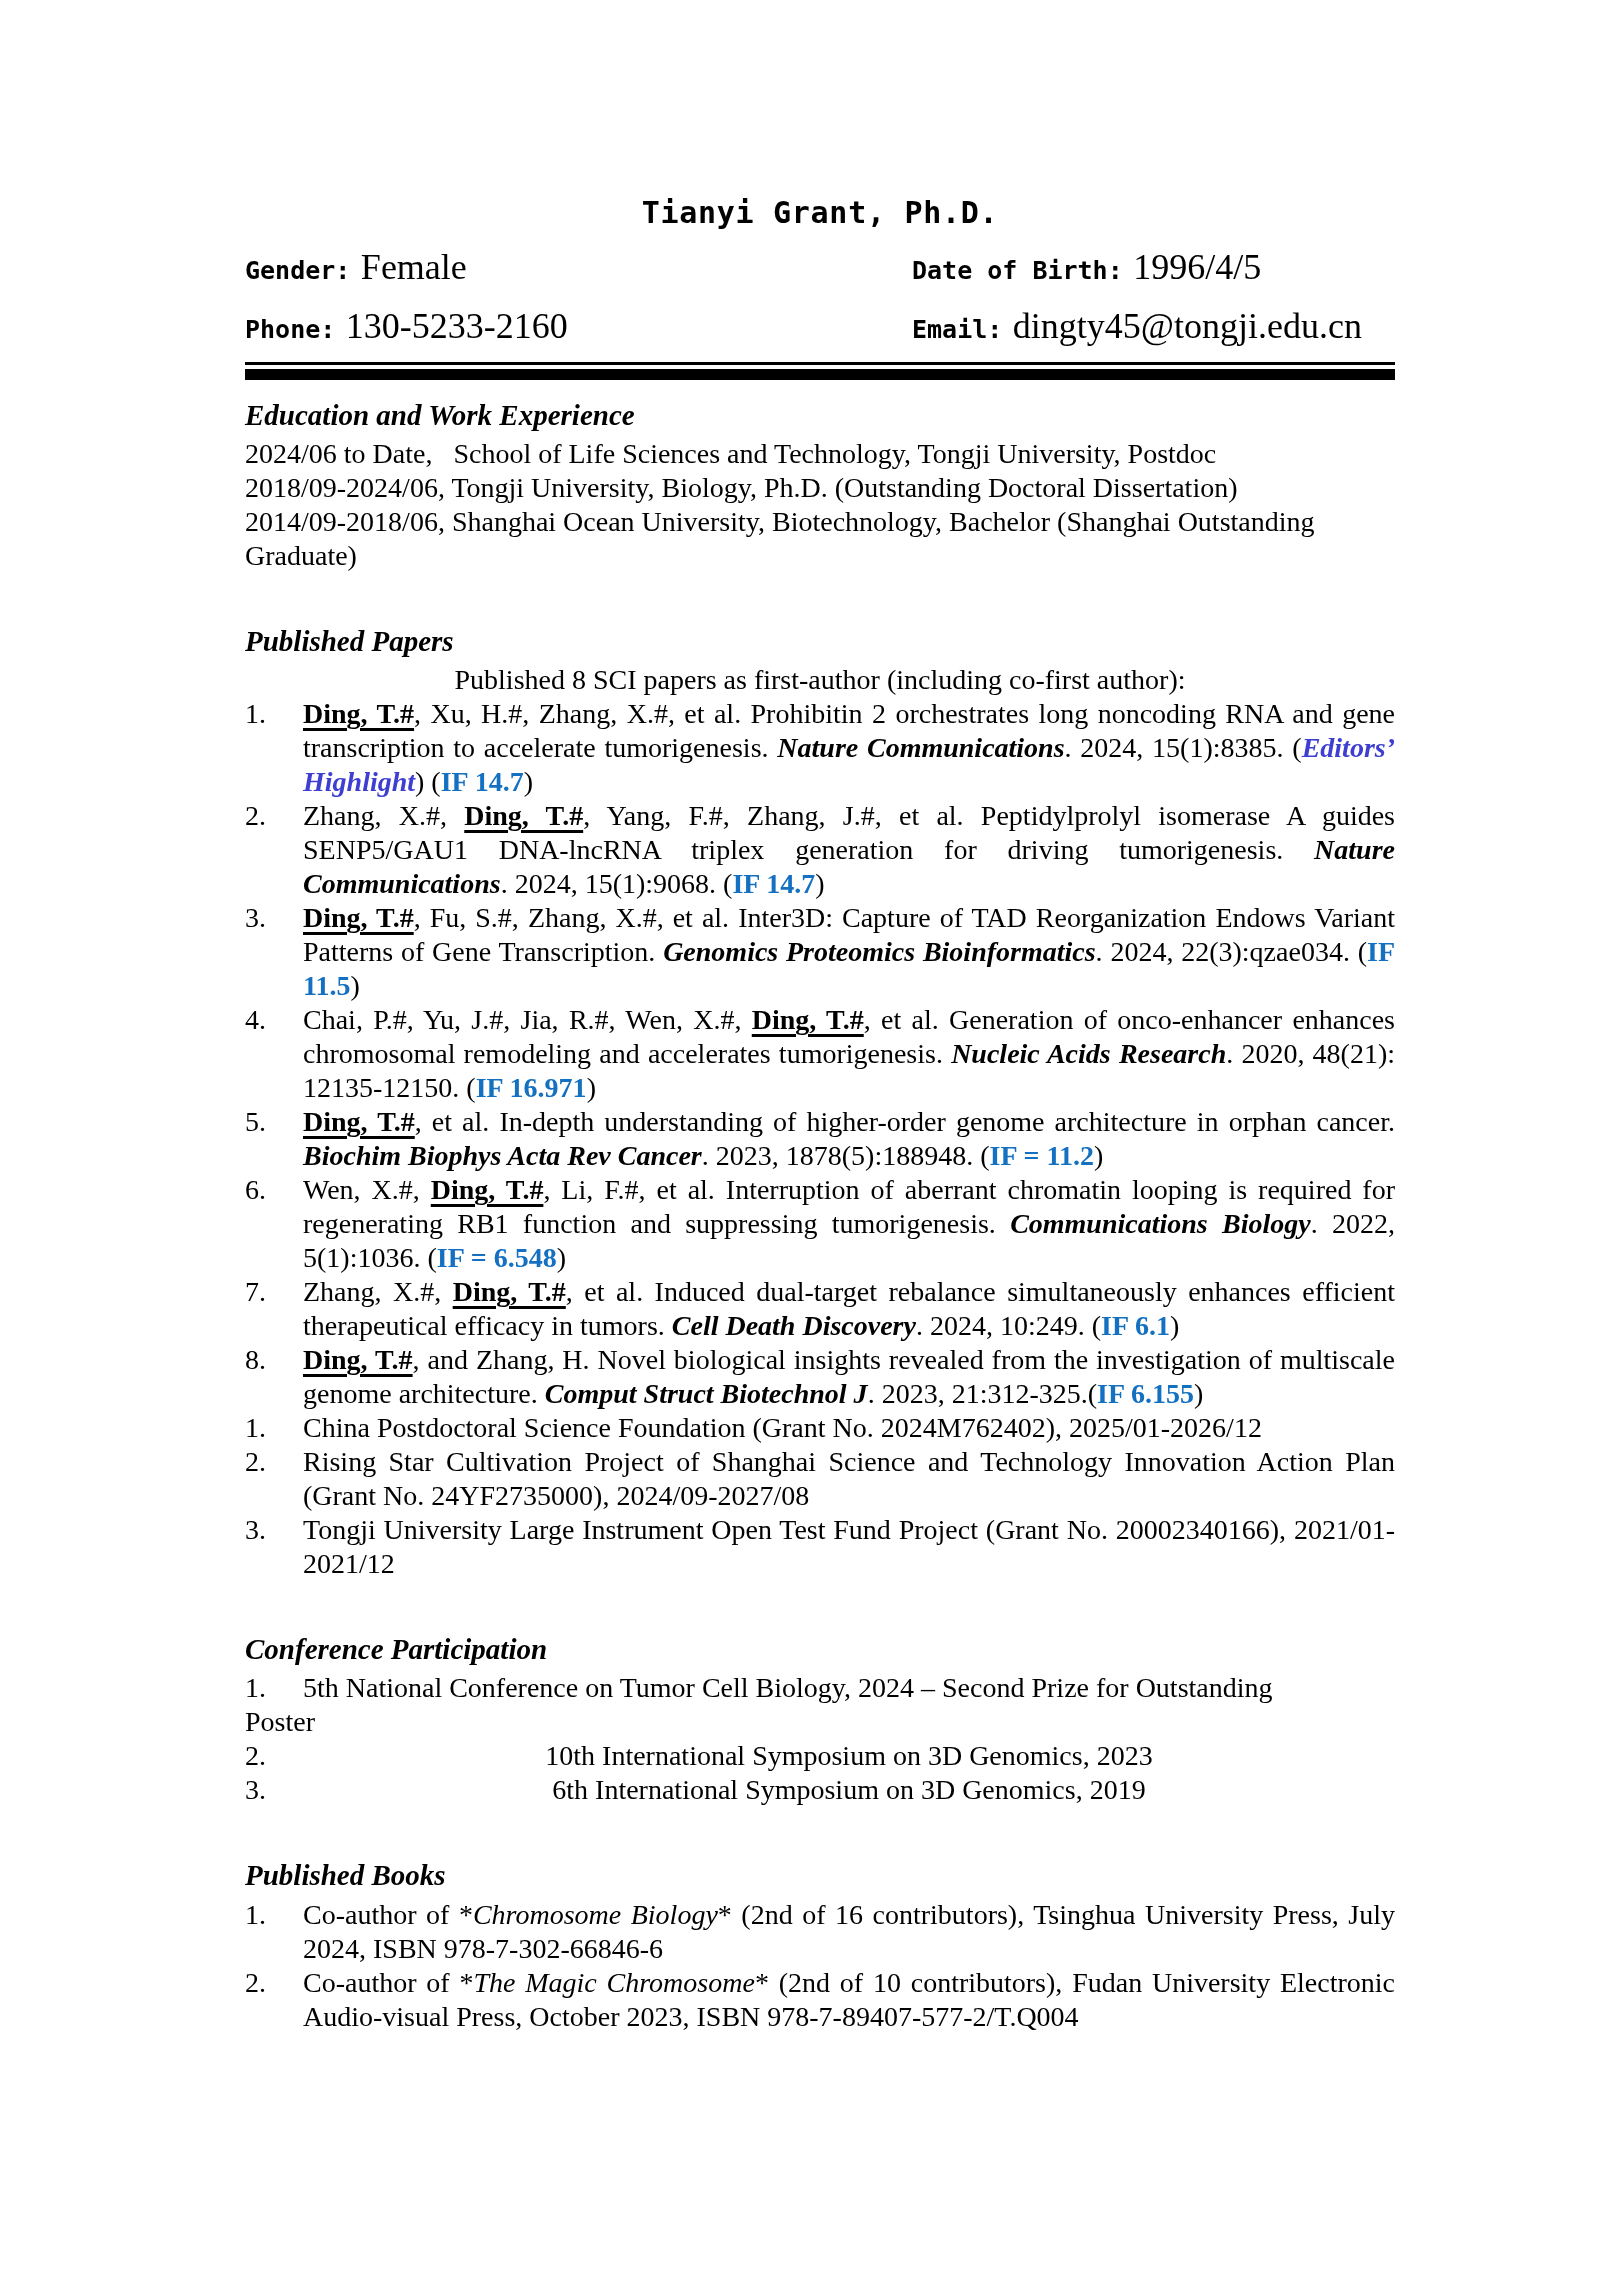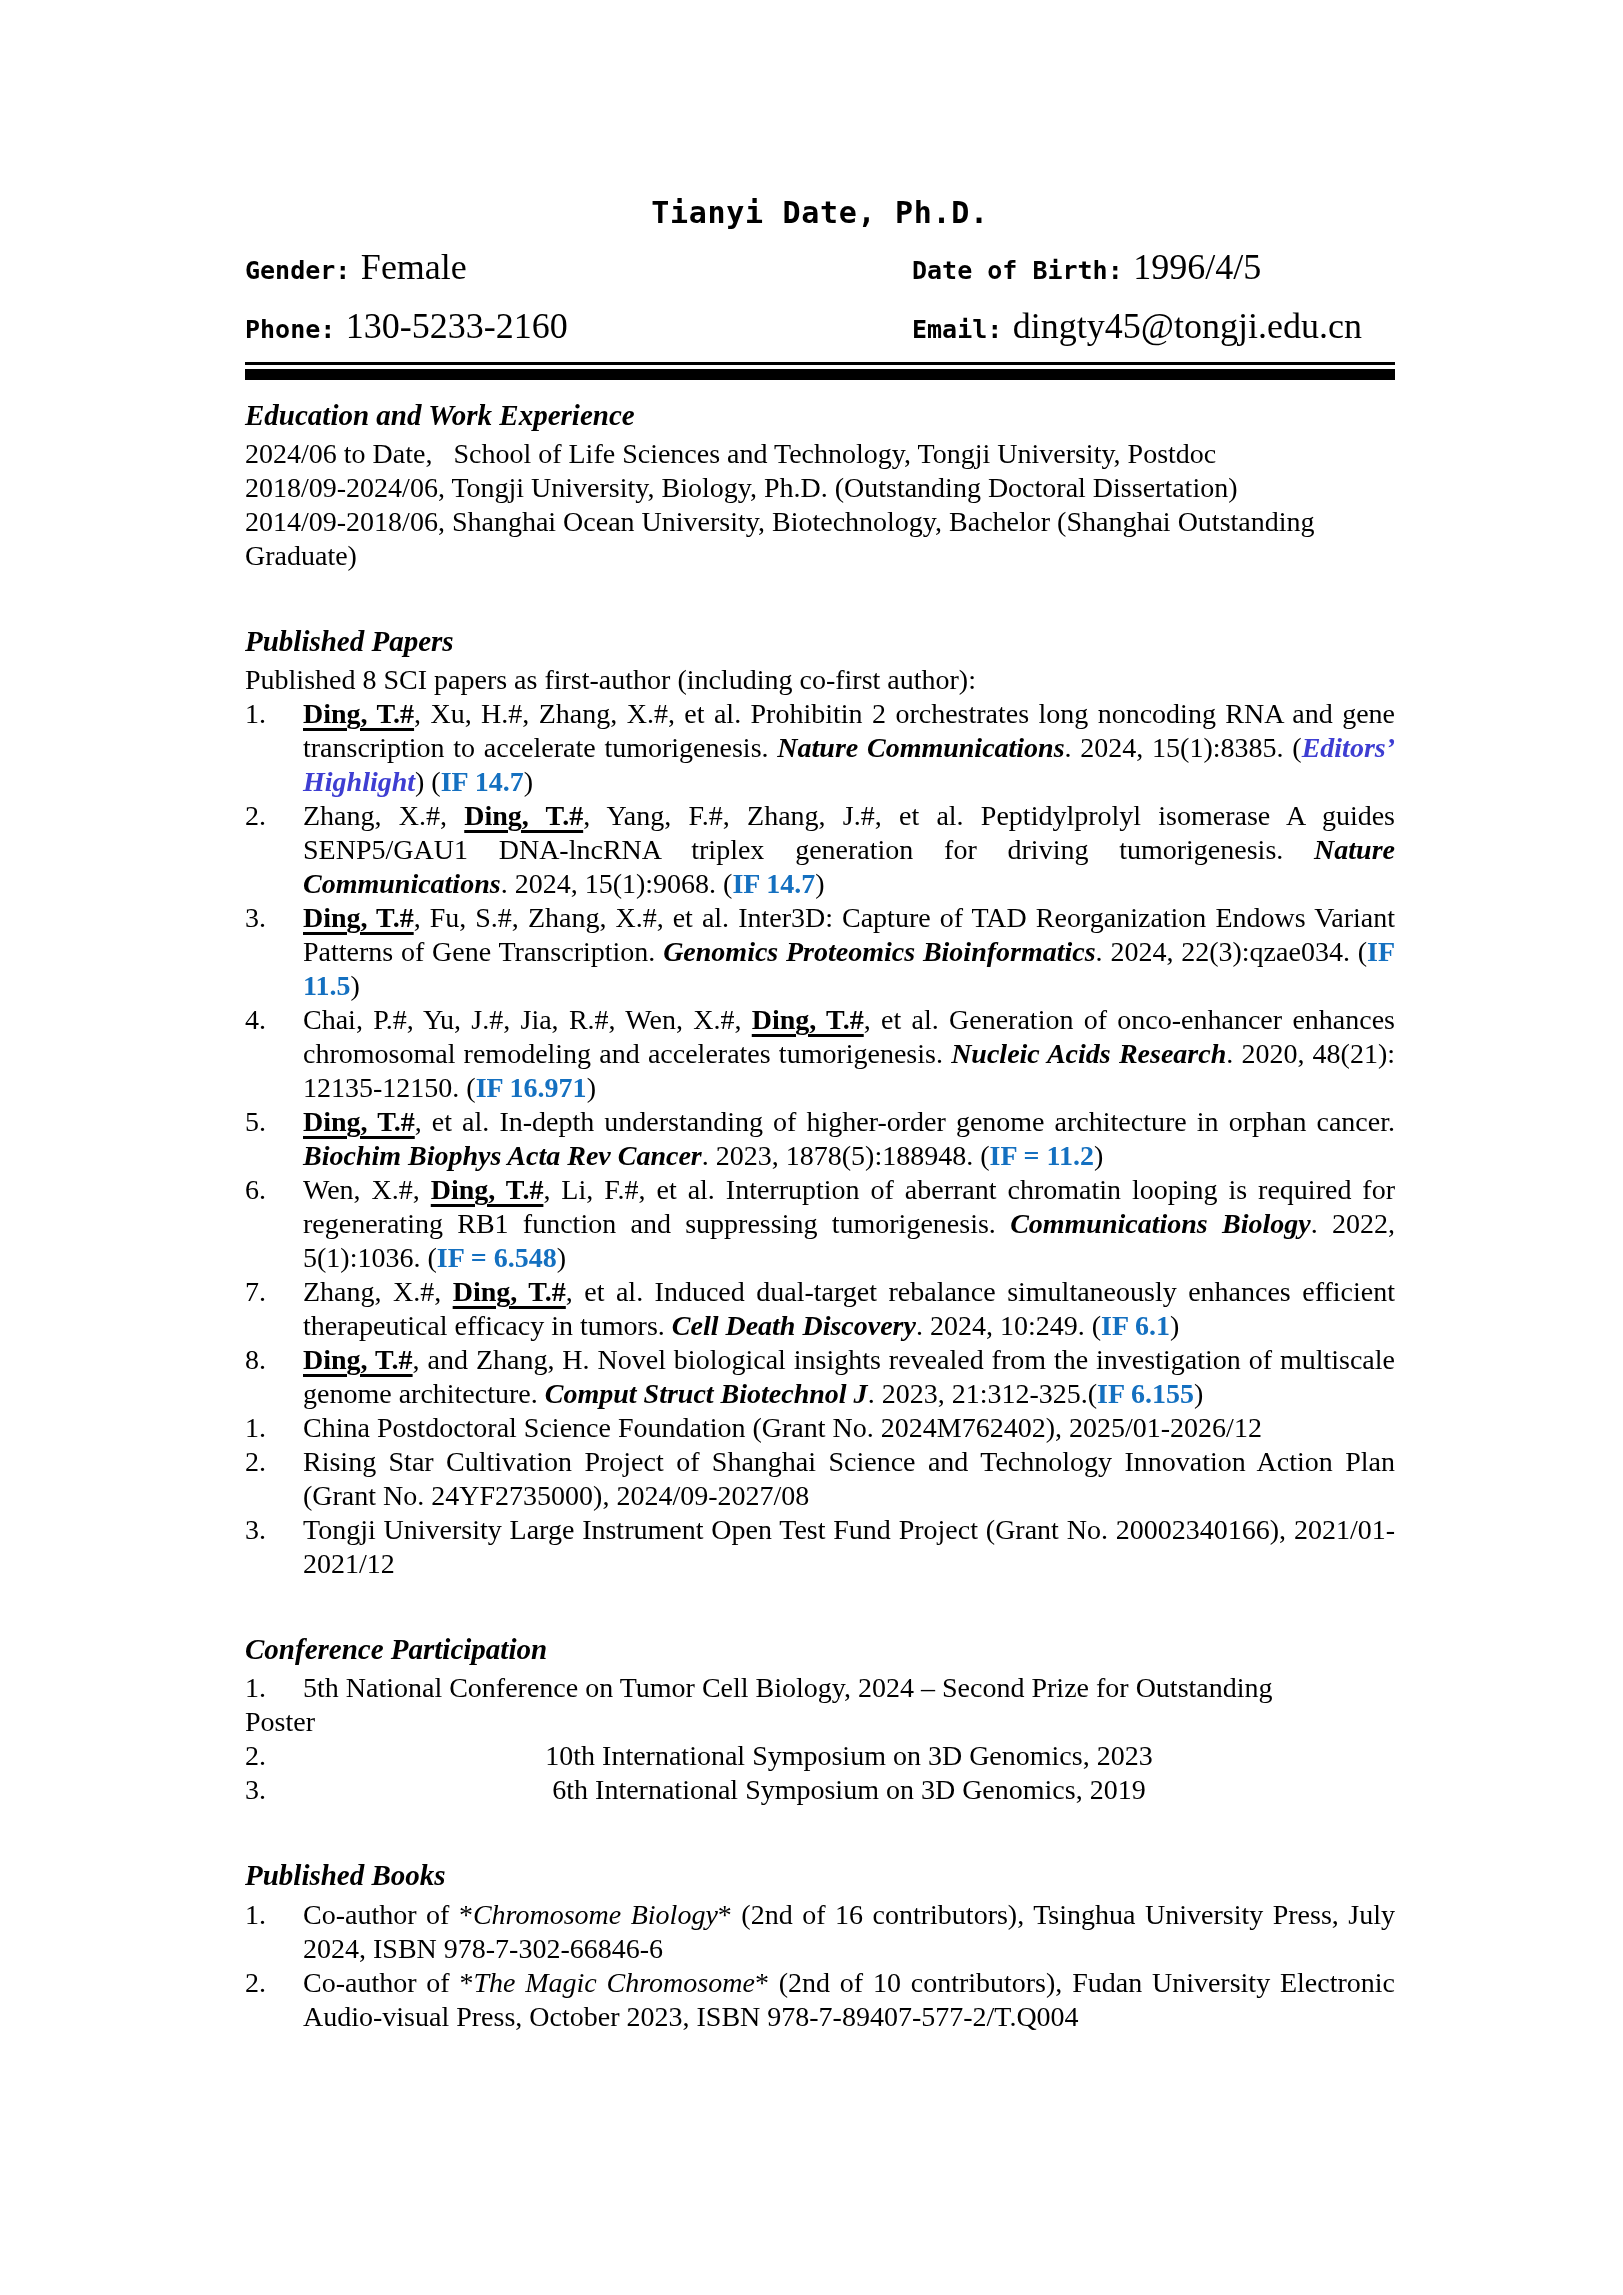--- a/index.html
+++ b/index.html
@@ -29,21 +29,21 @@
   .rule-thin  { margin-top:10.5px; height:2.6px;  background:#000; }
   .rule-thick { margin-top:3.9px;  height:11px; background:#000; }
 
   
   h2 {
     font-size:29px; line-height:34px; font-weight:bold;
     margin:51px 0 5.2px 0; font-family:"Liberation Serif", serif;font-style:italic;
   }
   h2.first { margin-top:18.3px; }
   .edu p { margin:0; white-space:pre-wrap; }
-  .intro { margin:0; }
+  .intro { margin:0;text-align:center; }
 
   .oli { display:flex; }
   .num { width:58px; flex:none; }
   .itxt { flex:1; text-align:justify; }
   .itxt.left { text-align:center; }
 
   .conf1 { margin:0; white-space:pre-line; }
   .num1 { display:inline-block; width:58px; }
 
   
@@ -52,21 +52,21 @@
   .bi { font-weight:bold; font-style:italic; }
   .i  { font-style:italic; }
   .hl { font-weight:bold; font-style:italic; color:var(--hl-blue,#3E3ED2); }
   .if { font-weight:bold; color:var(--if-blue,#1470C0); }
 </style>
 </head>
 <body>
 
 <div class="content">
 
-  <div class="title">Tianyi Date, Ph.D.</div>
+  <div class="title">Tianyi Grant, Ph.D.</div>
 
   <div class="hrow first">
     <div class="hcell-l">
       <span class="hlabel">Gender:</span><span class="hval">Female</span>
     </div>
     <div class="hcell-r">
       <span class="hlabel">Date of Birth:</span><span class="hval">1996/4/5</span>
     </div>
   </div>
   <div class="hrow">

